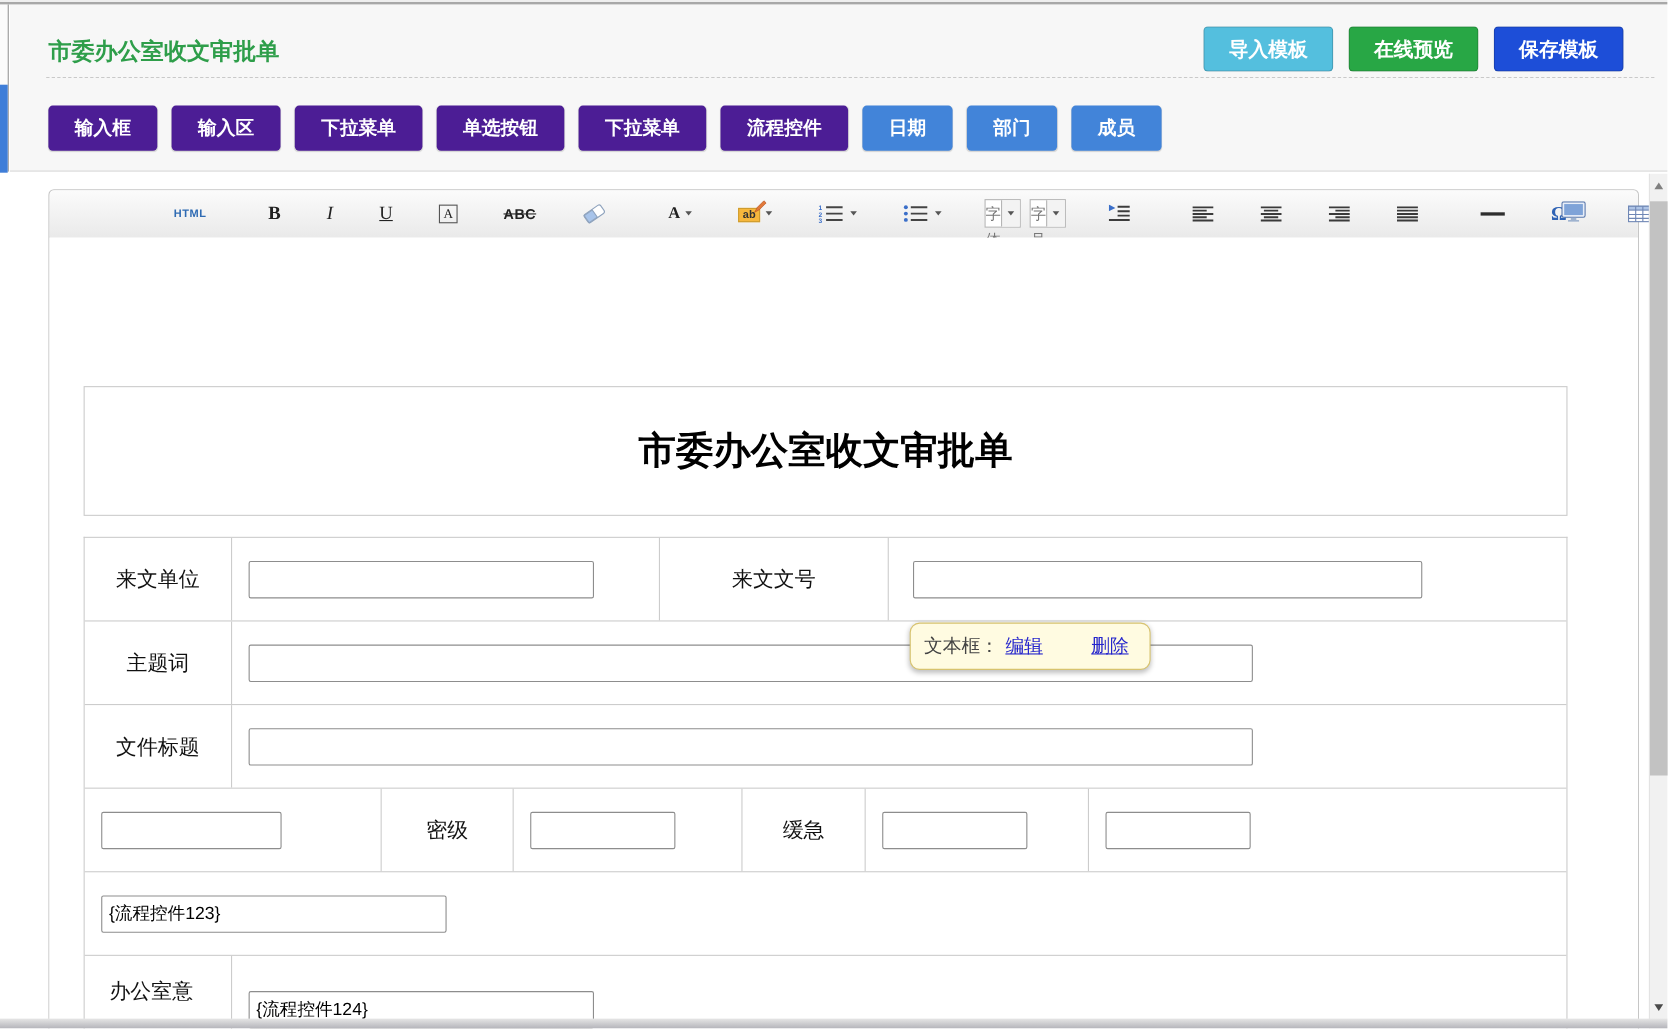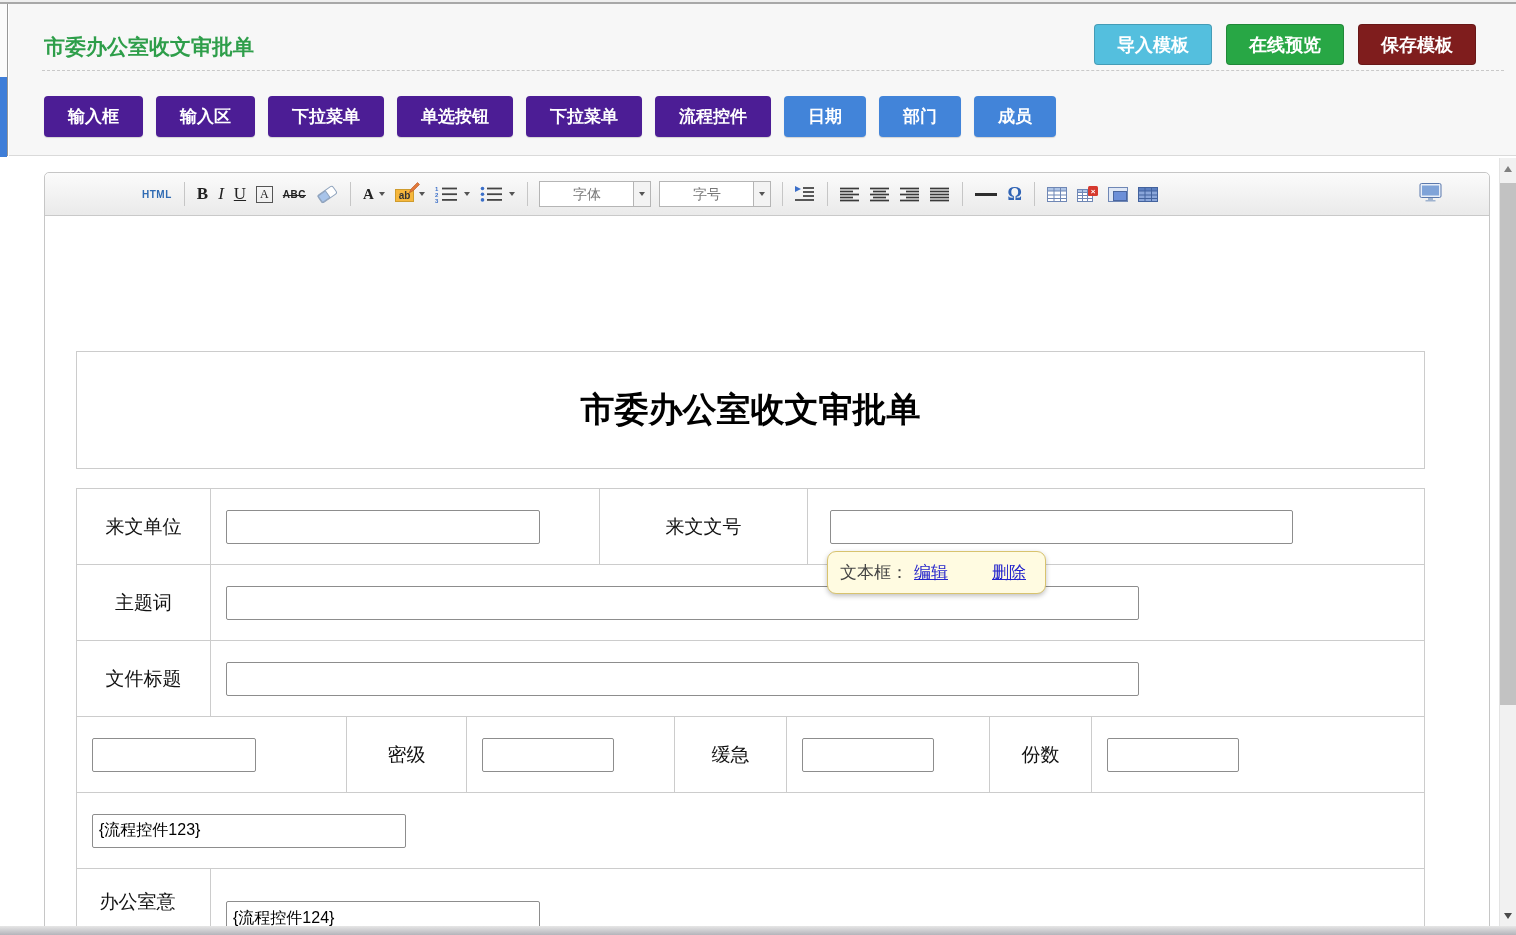--- a/index.html
+++ b/index.html
@@ -18,43 +18,43 @@
 
   
   .top-panel { position:absolute; left:9px; top:4px; width:1507px; height:152px;
                background:#f7f7f7; border-bottom:1px solid #dadada; }
   .page-title { position:absolute; left:35px; top:29px; font-size:21px; font-weight:bold; color:#2e9e4a; }
   .header-actions { position:absolute; right:40px; top:20px; display:flex; gap:14px; }
   .btn-action { height:41px; padding:0 22px; border:1px solid rgba(0,0,0,.18); border-radius:4px;
                 color:#fff; font-size:18px; font-weight:bold; display:flex; align-items:center; cursor:pointer; }
   .btn-import { background:#54bfde; }
   .btn-preview { background:#28a745; }
-  .btn-save { background:#7f1d1d;font-family:Liberation Serif, serif; }
+  .btn-save { background:#1d4ed8;font-family:Liberation Serif, serif; }
   .dashed-sep { position:absolute; left:33px; right:12px; top:66px; border-top:1px dashed #c9c9c9; }
   .component-row { position:absolute; left:35px; top:92px; display:flex; gap:13px; }
   .btn-comp { height:41px; padding:0 24px; border:none; border-radius:4px; color:#fff;
               font-size:17px; font-weight:bold; display:flex; align-items:center;
               background:#4c1d95; box-shadow:0 1px 1px rgba(0,0,0,.15); cursor:pointer; }
   .btn-comp.primary { background:#4284d9; }
 
   
   .editor { position:absolute; left:44px; top:172px; width:1446px; height:781px;
             border:1px solid #c6c6c6; border-radius:5px 5px 0 0; background:#fff; }
   .editor-toolbar { position:relative; height:43px; border-bottom:1px solid #c9c9c9;
                     border-radius:5px 5px 0 0; background:linear-gradient(#fbfbfb,#eaeaea);
                     display:flex; align-items:center; padding-left:92px; }
-  .tb-btn { display:flex; align-items:center; margin:0 5px; height:28px; cursor:pointer; }
+  .tb-btn { display:flex; align-items:center; margin:0 21px; height:28px; cursor:pointer; }
   .tb-sep { width:1px; height:24px; background:#c6c6c6; margin:0 7px; }
   .glyph { font-family:"Liberation Serif", serif; font-size:17px; color:#222; }
   .g-bold { font-weight:bold; }
   .g-italic { font-style:italic; }
   .g-under { text-decoration:underline; }
   .box-a { font-family:"Liberation Serif", serif; font-size:12px; color:#222;
            border:1px solid #555; padding:0 3px; line-height:15px; }
-  .g-strike { font-size:10px; font-weight:bold; color:#222; text-decoration:line-through; letter-spacing:.5px; }
+  .g-strike { font-size:13px; font-weight:bold; color:#222; text-decoration:line-through; letter-spacing:.5px; }
   .html-txt { font-size:10px; font-weight:bold; color:#2f6bb3; letter-spacing:.5px; }
   .caret { width:0; height:0; border-left:3.5px solid transparent; border-right:3.5px solid transparent;
            border-top:4.5px solid #555; margin-left:5px; }
   .hl-wrap { position:relative; }
   .hl-chip { background:#f6b73c; border:1px solid #cf9c2e; color:#333; font-size:10px;
              font-weight:bold; padding:0 3px; line-height:14px; }
   .tb-select { width:112px; height:26px; background:#fff; border:1px solid #b5b5b5;
                display:flex; margin:0 4px; cursor:pointer; }
   .tb-select .val { flex:1; text-align:center; font-size:14px; color:#777; line-height:24px; }
   .tb-select .dd { width:17px; border-left:1px solid #b5b5b5; background:#f3f3f3;
@@ -82,21 +82,21 @@
   .ctl { height:34px; border:1px solid #8d8d8d; border-radius:2px; background:#fff;
          font-size:16px; color:#000; padding:0 6px; margin-left:15px; font-family:inherit; }
   .in-s{width:314px} .in-m{width:463px; margin-left:22px} .in-l{width:913px}
   .in-xs{width:164px} .in-xxs{width:132px}
   .trow.last .tcell { align-items:flex-start; }
   .lbl-clip { display:block; width:88px; height:30px; overflow:hidden; margin-top:18px;
               line-height:30px; text-align:left; }
   .trow.last .ctl { margin-top:32px; }
 
   
-  .ctx-tooltip { position:absolute; left:827px; top:551px; width:219px; height:43px; z-index:90;
+  .ctx-tooltip { position:absolute; left:827px; top:566px; width:219px; height:43px; z-index:90;
                  background:#fffbe1; border:1px solid #d8c36e; border-radius:9px;
                  box-shadow:0 2px 5px rgba(0,0,0,.25); display:flex; align-items:center;
                  padding:0 12px; font-size:17px; color:#444; }
   .ctx-tooltip a { color:#2424cc; text-decoration:underline; cursor:pointer; }
   .tt-edit { margin-left:6px; }
   .tt-del { margin-left:44px; }
 
   
   .scrollbar { position:absolute; right:0; top:158px; width:17px; height:777px;
                background:#f1f1f1; border-left:1px solid #e3e3e3; z-index:100; }
@@ -375,21 +375,20 @@
             <input class="ctl in-xs" style="">
           </div>
         <div class="tcell lbl w120">密级</div>
         <div class="tcell w208">
             <input class="ctl in-xxs" style="">
           </div>
         <div class="tcell lbl w112">缓急</div>
         <div class="tcell w203">
             <input class="ctl in-xxs" style="">
           </div>
-        <div class="tcell lbl w102">份数</div>
         <div class="tcell w200">
             <input class="ctl in-xxs" style="">
           </div>
       </div>
       <div class="trow">
         <div class="tcell w1214">
             <input class="ctl in-s" value="{流程控件123}" style="">
           </div>
       </div>
       <div class="trow last">

